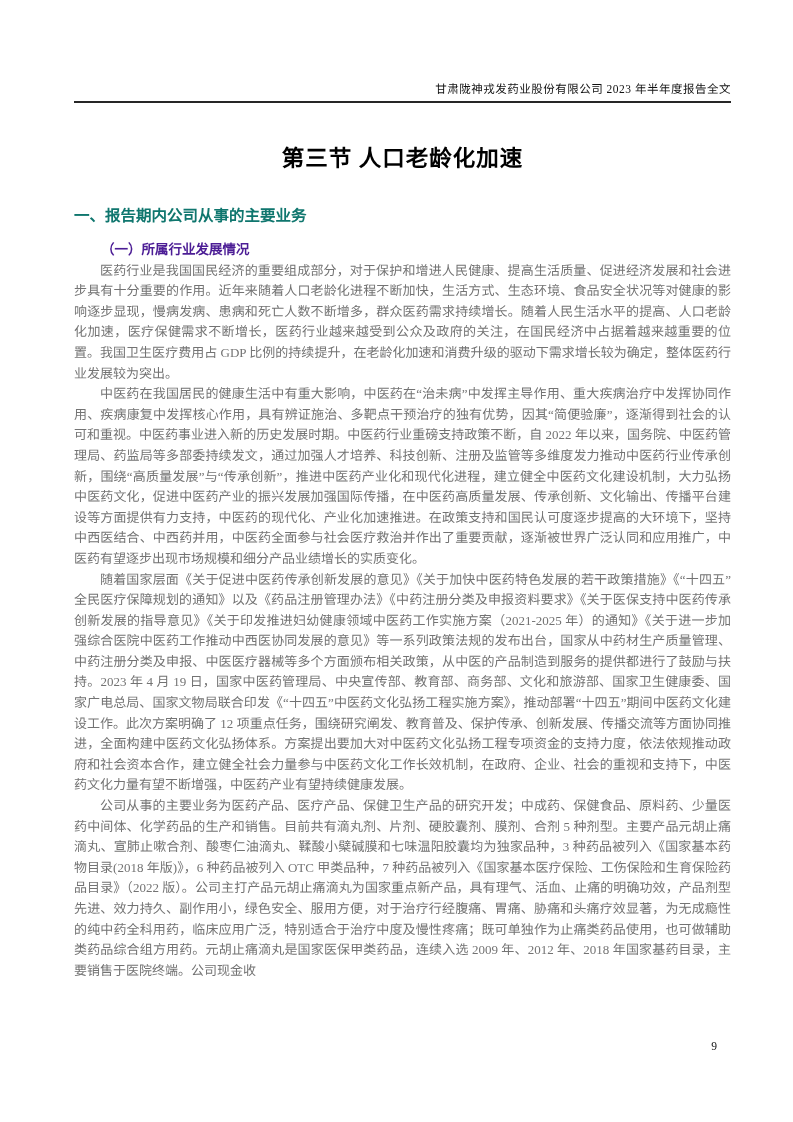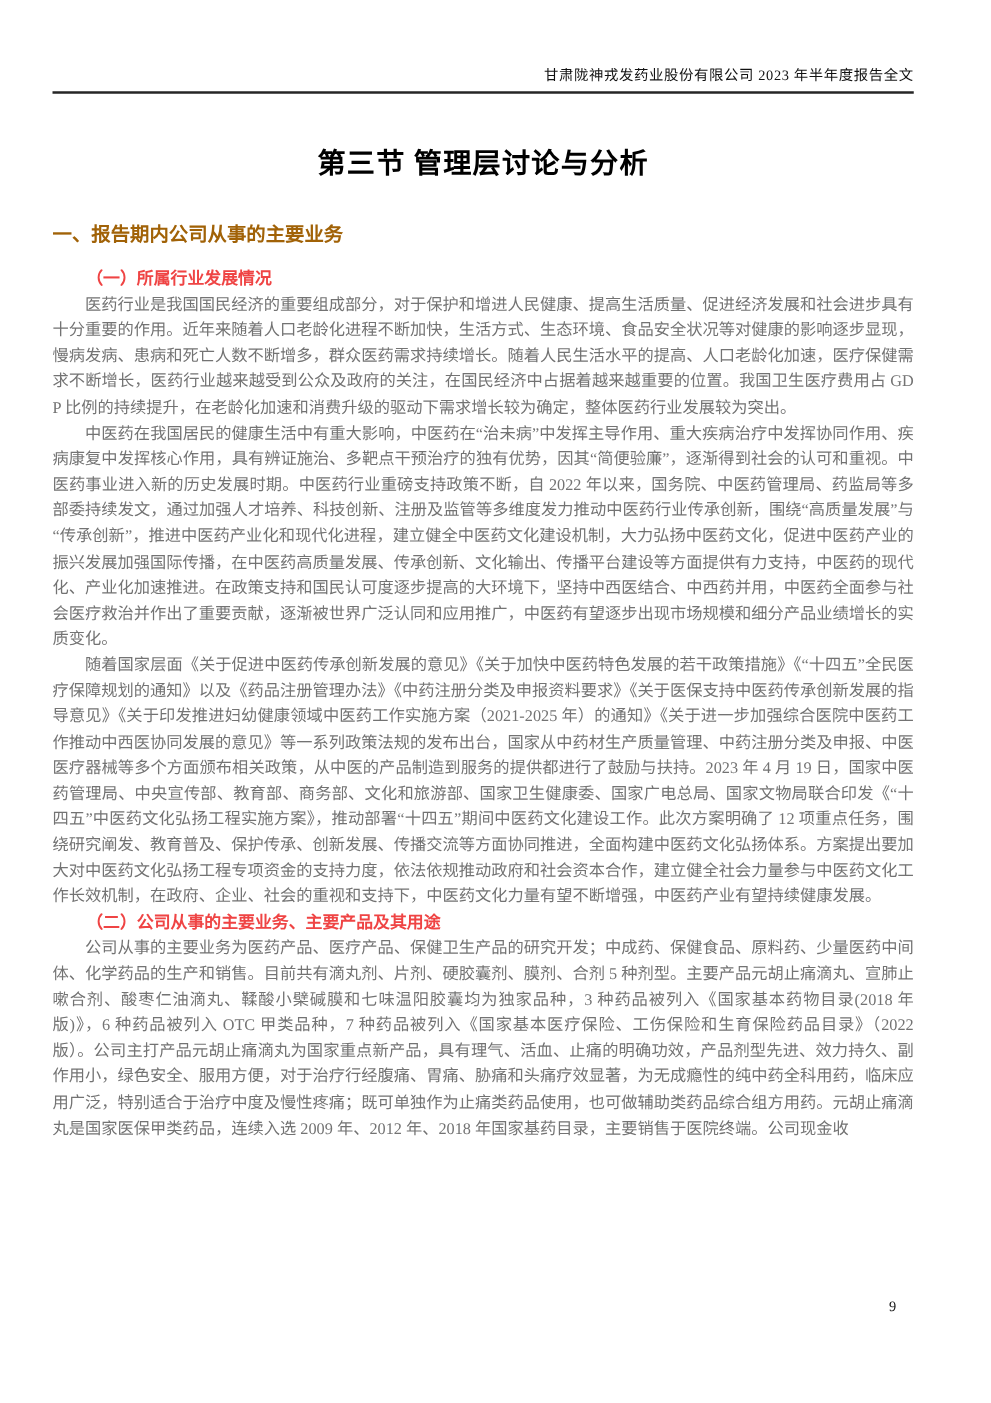--- a/index.html
+++ b/index.html
@@ -11,21 +11,22 @@
     position: relative;
     width: 793px;
     height: 1122px;
     background: #ffffff;
     color: #000000;
     font-family: "Liberation Serif", "DejaVu Serif", serif;
     overflow: hidden;
     box-sizing: border-box;
   }
   .content {
-    padding: 0 62px 0 42px;
+    padding: 0 62px 0 74px;
+    margin-top: 28px;
   }
   .page-header {
     padding-top: 54px;
     text-align: right;
     font-size: 11.5px;
     letter-spacing: 0.5px;
     color: #111111;
     line-height: 14px;
   }
   .header-rule {
@@ -38,32 +39,32 @@
     text-align: center;
     font-size: 22.5px;
     font-weight: bold;
     letter-spacing: 1px;
     color: #000000;
   }
   .sec-heading {
     margin: 31px 0 0 0;
     font-size: 15.5px;
     font-weight: bold;
-    color: #a16207;
+    color: #0f766e;
   }
   .body-text {
     margin-top: 15px;
   }
   .sub-heading {
     margin: 0;
     font-size: 13.5px;
     font-weight: bold;
     line-height: 20.6px;
     text-indent: 2em;
-    color: #ef4444;
+    color: #4c1d95;
   }
   .body-text p {
     margin: 0;
     font-size: 13px;
     line-height: 20.6px;
     text-align: justify;
     text-justify: inter-ideograph;
     text-indent: 2em;
     color: #737373;
     word-break: break-all;
@@ -79,29 +80,28 @@
 </head>
 <body>
 
 <div class="page">
   <div class="content">
     <div class="page-header">
       <span>甘肃陇神戎发药业股份有限公司 2023 年半年度报告全文</span>
     </div>
     <div class="header-rule"></div>
 
-    <h1 class="doc-title">第三节 管理层讨论与分析</h1>
+    <h1 class="doc-title">第三节 人口老龄化加速</h1>
 
     <h2 class="sec-heading">一、报告期内公司从事的主要业务</h2>
 
     <div class="body-text">
       <h3 class="sub-heading">（一）所属行业发展情况</h3>
       <p>医药行业是我国国民经济的重要组成部分，对于保护和增进人民健康、提高生活质量、促进经济发展和社会进步具有十分重要的作用。近年来随着人口老龄化进程不断加快，生活方式、生态环境、食品安全状况等对健康的影响逐步显现，慢病发病、患病和死亡人数不断增多，群众医药需求持续增长。随着人民生活水平的提高、人口老龄化加速，医疗保健需求不断增长，医药行业越来越受到公众及政府的关注，在国民经济中占据着越来越重要的位置。我国卫生医疗费用占 GDP 比例的持续提升，在老龄化加速和消费升级的驱动下需求增长较为确定，整体医药行业发展较为突出。</p>
       <p>中医药在我国居民的健康生活中有重大影响，中医药在“治未病”中发挥主导作用、重大疾病治疗中发挥协同作用、疾病康复中发挥核心作用，具有辨证施治、多靶点干预治疗的独有优势，因其“简便验廉”，逐渐得到社会的认可和重视。中医药事业进入新的历史发展时期。中医药行业重磅支持政策不断，自 2022 年以来，国务院、中医药管理局、药监局等多部委持续发文，通过加强人才培养、科技创新、注册及监管等多维度发力推动中医药行业传承创新，围绕“高质量发展”与“传承创新”，推进中医药产业化和现代化进程，建立健全中医药文化建设机制，大力弘扬中医药文化，促进中医药产业的振兴发展加强国际传播，在中医药高质量发展、传承创新、文化输出、传播平台建设等方面提供有力支持，中医药的现代化、产业化加速推进。在政策支持和国民认可度逐步提高的大环境下，坚持中西医结合、中西药并用，中医药全面参与社会医疗救治并作出了重要贡献，逐渐被世界广泛认同和应用推广，中医药有望逐步出现市场规模和细分产品业绩增长的实质变化。</p>
       <p>随着国家层面《关于促进中医药传承创新发展的意见》《关于加快中医药特色发展的若干政策措施》《“十四五”全民医疗保障规划的通知》以及《药品注册管理办法》《中药注册分类及申报资料要求》《关于医保支持中医药传承创新发展的指导意见》《关于印发推进妇幼健康领域中医药工作实施方案（2021-2025 年）的通知》《关于进一步加强综合医院中医药工作推动中西医协同发展的意见》等一系列政策法规的发布出台，国家从中药材生产质量管理、中药注册分类及申报、中医医疗器械等多个方面颁布相关政策，从中医的产品制造到服务的提供都进行了鼓励与扶持。2023 年 4 月 19 日，国家中医药管理局、中央宣传部、教育部、商务部、文化和旅游部、国家卫生健康委、国家广电总局、国家文物局联合印发《“十四五”中医药文化弘扬工程实施方案》，推动部署“十四五”期间中医药文化建设工作。此次方案明确了 12 项重点任务，围绕研究阐发、教育普及、保护传承、创新发展、传播交流等方面协同推进，全面构建中医药文化弘扬体系。方案提出要加大对中医药文化弘扬工程专项资金的支持力度，依法依规推动政府和社会资本合作，建立健全社会力量参与中医药文化工作长效机制，在政府、企业、社会的重视和支持下，中医药文化力量有望不断增强，中医药产业有望持续健康发展。</p>
 
-      <h3 class="sub-heading">（二）公司从事的主要业务、主要产品及其用途</h3>
       <p>公司从事的主要业务为医药产品、医疗产品、保健卫生产品的研究开发；中成药、保健食品、原料药、少量医药中间体、化学药品的生产和销售。目前共有滴丸剂、片剂、硬胶囊剂、膜剂、合剂 5 种剂型。主要产品元胡止痛滴丸、宣肺止嗽合剂、酸枣仁油滴丸、鞣酸小檗碱膜和七味温阳胶囊均为独家品种，3 种药品被列入《国家基本药物目录(2018 年版)》，6 种药品被列入 OTC 甲类品种，7 种药品被列入《国家基本医疗保险、工伤保险和生育保险药品目录》（2022 版）。公司主打产品元胡止痛滴丸为国家重点新产品，具有理气、活血、止痛的明确功效，产品剂型先进、效力持久、副作用小，绿色安全、服用方便，对于治疗行经腹痛、胃痛、胁痛和头痛疗效显著，为无成瘾性的纯中药全科用药，临床应用广泛，特别适合于治疗中度及慢性疼痛；既可单独作为止痛类药品使用，也可做辅助类药品综合组方用药。元胡止痛滴丸是国家医保甲类药品，连续入选 2009 年、2012 年、2018 年国家基药目录，主要销售于医院终端。公司现金收</p>
     </div>
   </div>
 
   <div class="page-number">9</div>
 </div>
 
 </body></html>

